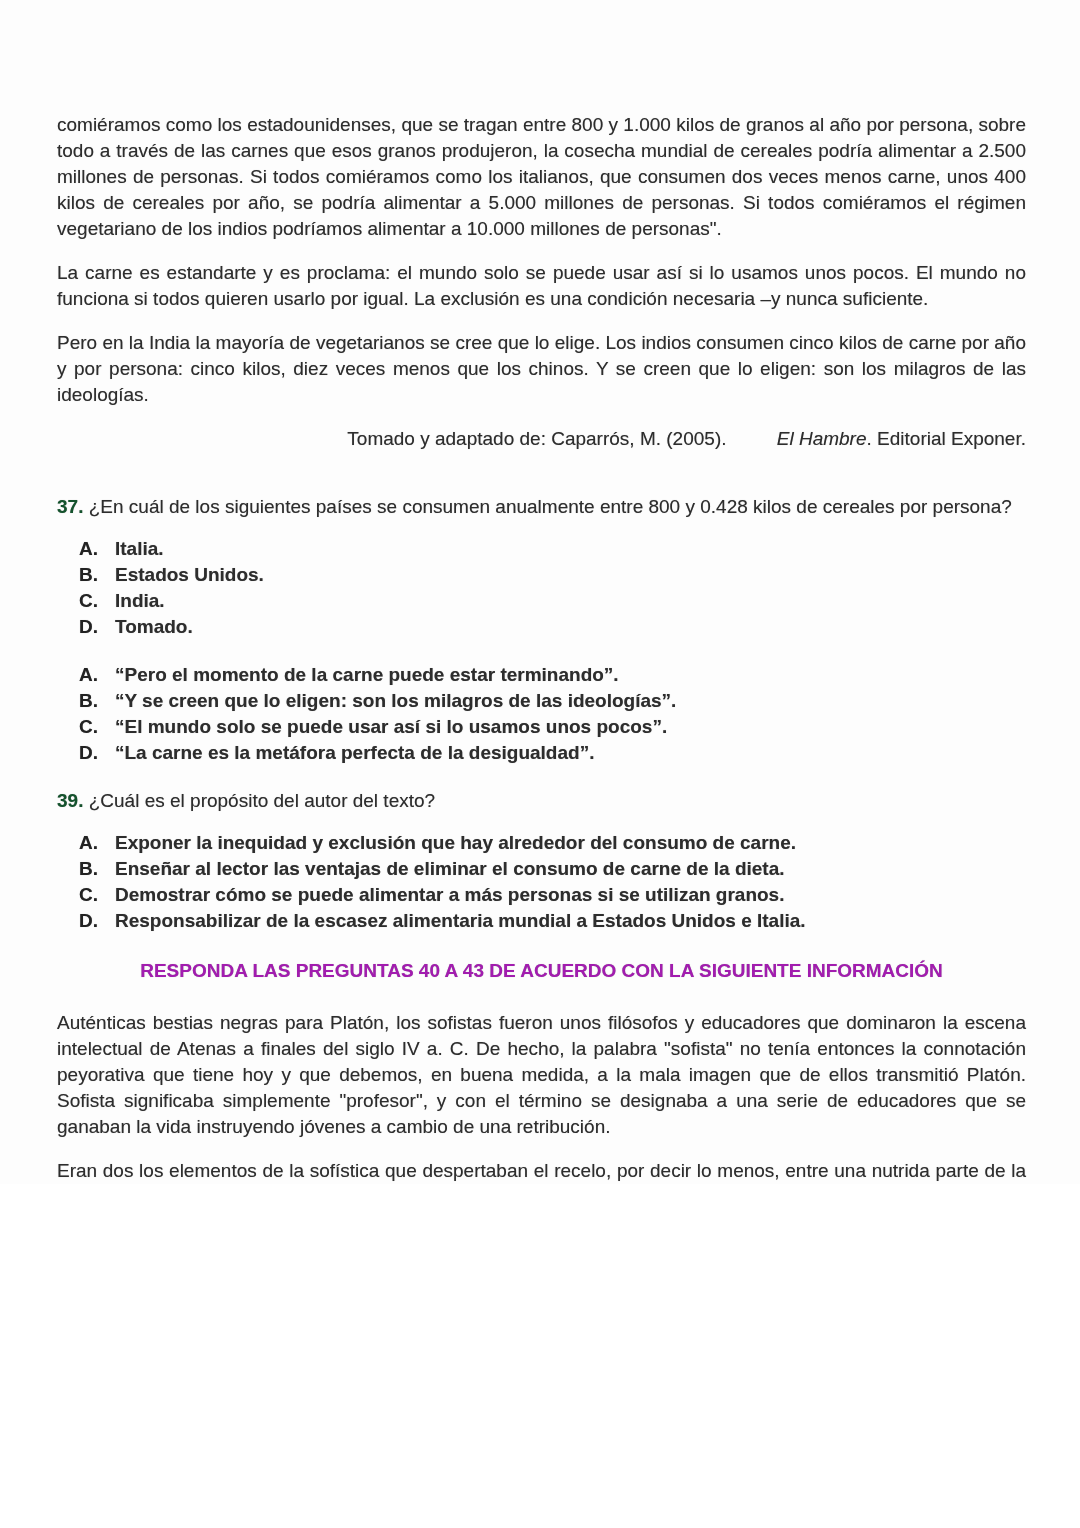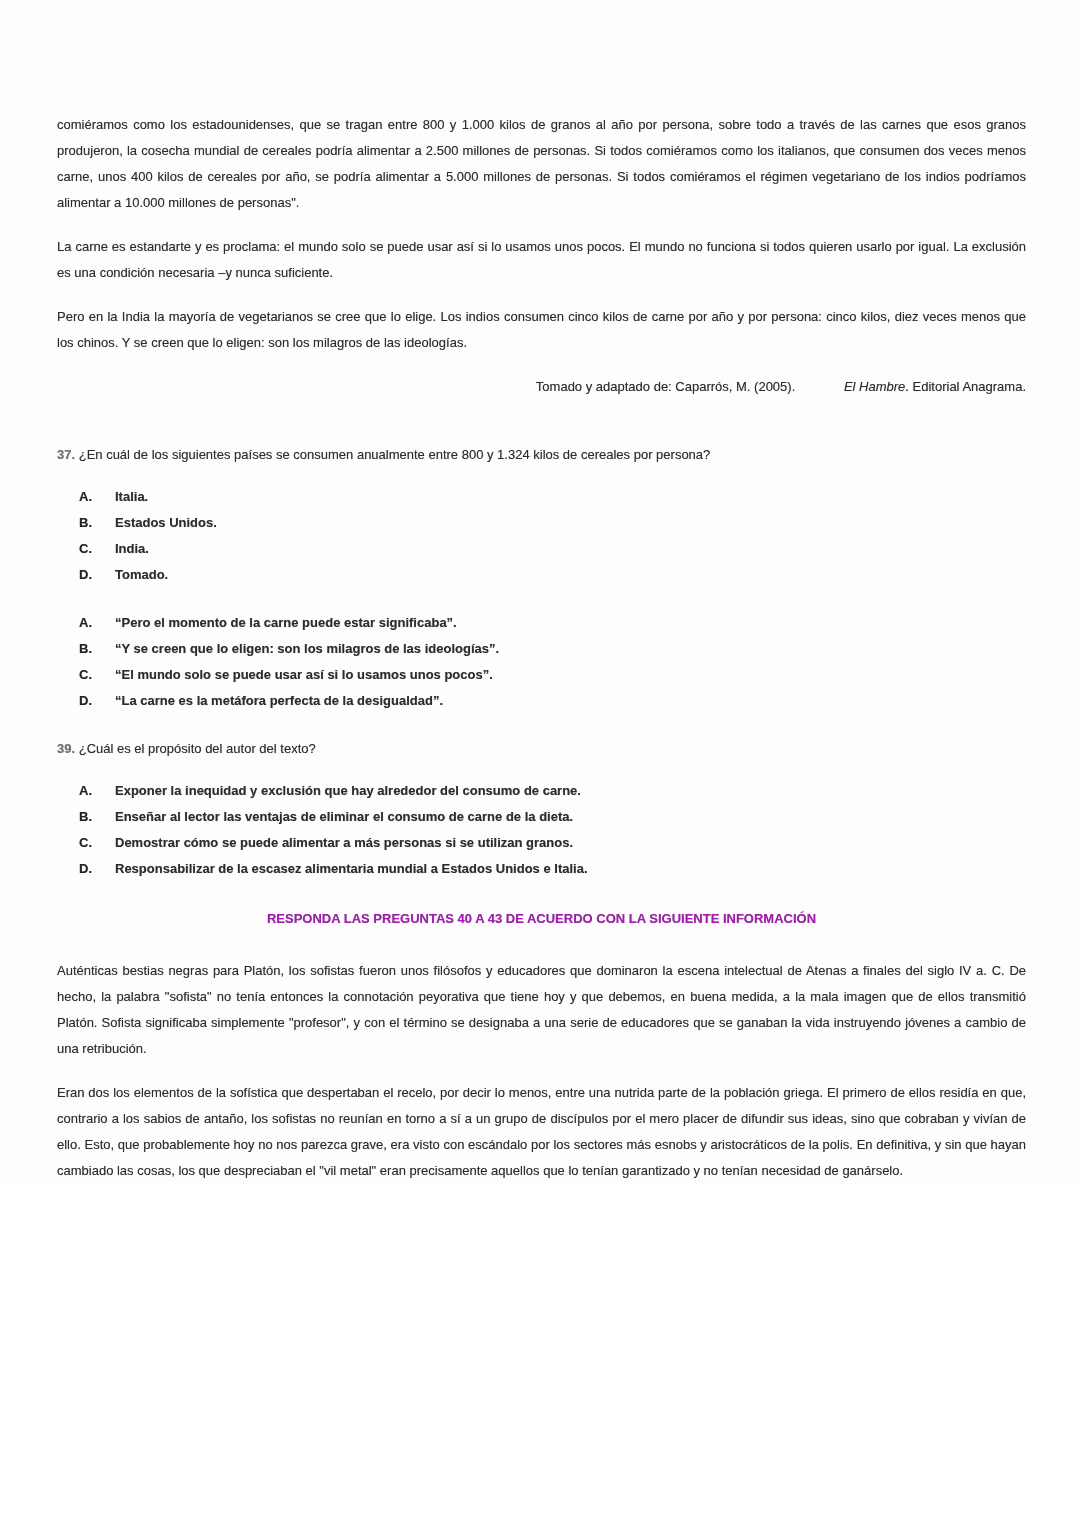--- a/index.html
+++ b/index.html
@@ -9,21 +9,21 @@
   }
   .page {
     position: relative;
     width: 1080px;
     height: 1184px;
     box-sizing: border-box;
     background: #fdfdfd;
     padding: 112px 54px 0 57px;
     overflow: hidden;
     font-family: "Liberation Sans", sans-serif;
-    font-size: 13px;
+    font-size: 19px;
     line-height: 26px;
     color: #2d2d2d;
     text-shadow: 0 0 0.7px rgba(45,45,45,0.45);
   }
   p.para {
     text-align: justify;
     margin: 0 0 18px 0;
   }
   .attribution {
     text-align: right;
@@ -35,21 +35,21 @@
   }
   .question {
     margin: 0 0 22px 0;
   }
   .q-text {
     text-align: justify;
     margin: 0 0 16px 0;
   }
   .q-num {
     font-weight: bold;
-    color: #737373;
+    color: #14532d;
   }
   .option {
     display: flex;
     align-items: baseline;
     line-height: 26px;
   }
   .opt-letter {
     font-weight: bold;
     color: #222222;
     flex: none;
@@ -69,24 +69,24 @@
 </style>
 </head>
 <body>
 
 <div class="page">
 
   <p class="para">comiéramos como los estadounidenses, que se tragan entre 800 y 1.000 kilos de granos al año por persona, sobre todo a través de las carnes que esos granos produjeron, la cosecha mundial de cereales podría alimentar a 2.500 millones de personas. Si todos comiéramos como los italianos, que consumen dos veces menos carne, unos 400 kilos de cereales por año, se podría alimentar a 5.000 millones de personas. Si todos comiéramos el régimen vegetariano de los indios podríamos alimentar a 10.000 millones de personas".</p>
   <p class="para">La carne es estandarte y es proclama: el mundo solo se puede usar así si lo usamos unos pocos. El mundo no funciona si todos quieren usarlo por igual. La exclusión es una condición necesaria –y nunca suficiente.</p>
   <p class="para">Pero en la India la mayoría de vegetarianos se cree que lo elige. Los indios consumen cinco kilos de carne por año y por persona: cinco kilos, diez veces menos que los chinos. Y se creen que lo eligen: son los milagros de las ideologías.</p>
 
-  <p class="attribution"><span>Tomado y adaptado de: Caparrós, M. (2005). </span><span class="book-title">El Hambre</span><span>. Editorial Anagrama.</span></p>
+  <p class="attribution"><span>Tomado y adaptado de: Caparrós, M. (2005). </span><span class="book-title">El Hambre</span><span>. Editorial Exponer.</span></p>
 
   <div class="question">
-    <p class="q-text"><span class="q-num">37.</span><span> ¿En cuál de los siguientes países se consumen anualmente entre 800 y 1.324 kilos de cereales por persona?</span></p>
+    <p class="q-text"><span class="q-num">37.</span><span> ¿En cuál de los siguientes países se consumen anualmente entre 800 y 0.428 kilos de cereales por persona?</span></p>
     <div class="options">
       <div class="option">
           <span class="opt-letter">A.</span>
           <span class="opt-text">Italia.</span>
         </div>
       <div class="option">
           <span class="opt-letter">B.</span>
           <span class="opt-text">Estados Unidos.</span>
         </div>
       <div class="option">
@@ -97,21 +97,21 @@
           <span class="opt-letter">D.</span>
           <span class="opt-text">Tomado.</span>
         </div>
     </div>
   </div>
 
   <div class="question">
     <div class="options">
       <div class="option">
           <span class="opt-letter">A.</span>
-          <span class="opt-text">“Pero el momento de la carne puede estar significaba”.</span>
+          <span class="opt-text">“Pero el momento de la carne puede estar terminando”.</span>
         </div>
       <div class="option">
           <span class="opt-letter">B.</span>
           <span class="opt-text">“Y se creen que lo eligen: son los milagros de las ideologías”.</span>
         </div>
       <div class="option">
           <span class="opt-letter">C.</span>
           <span class="opt-text">“El mundo solo se puede usar así si lo usamos unos pocos”.</span>
         </div>
       <div class="option">

